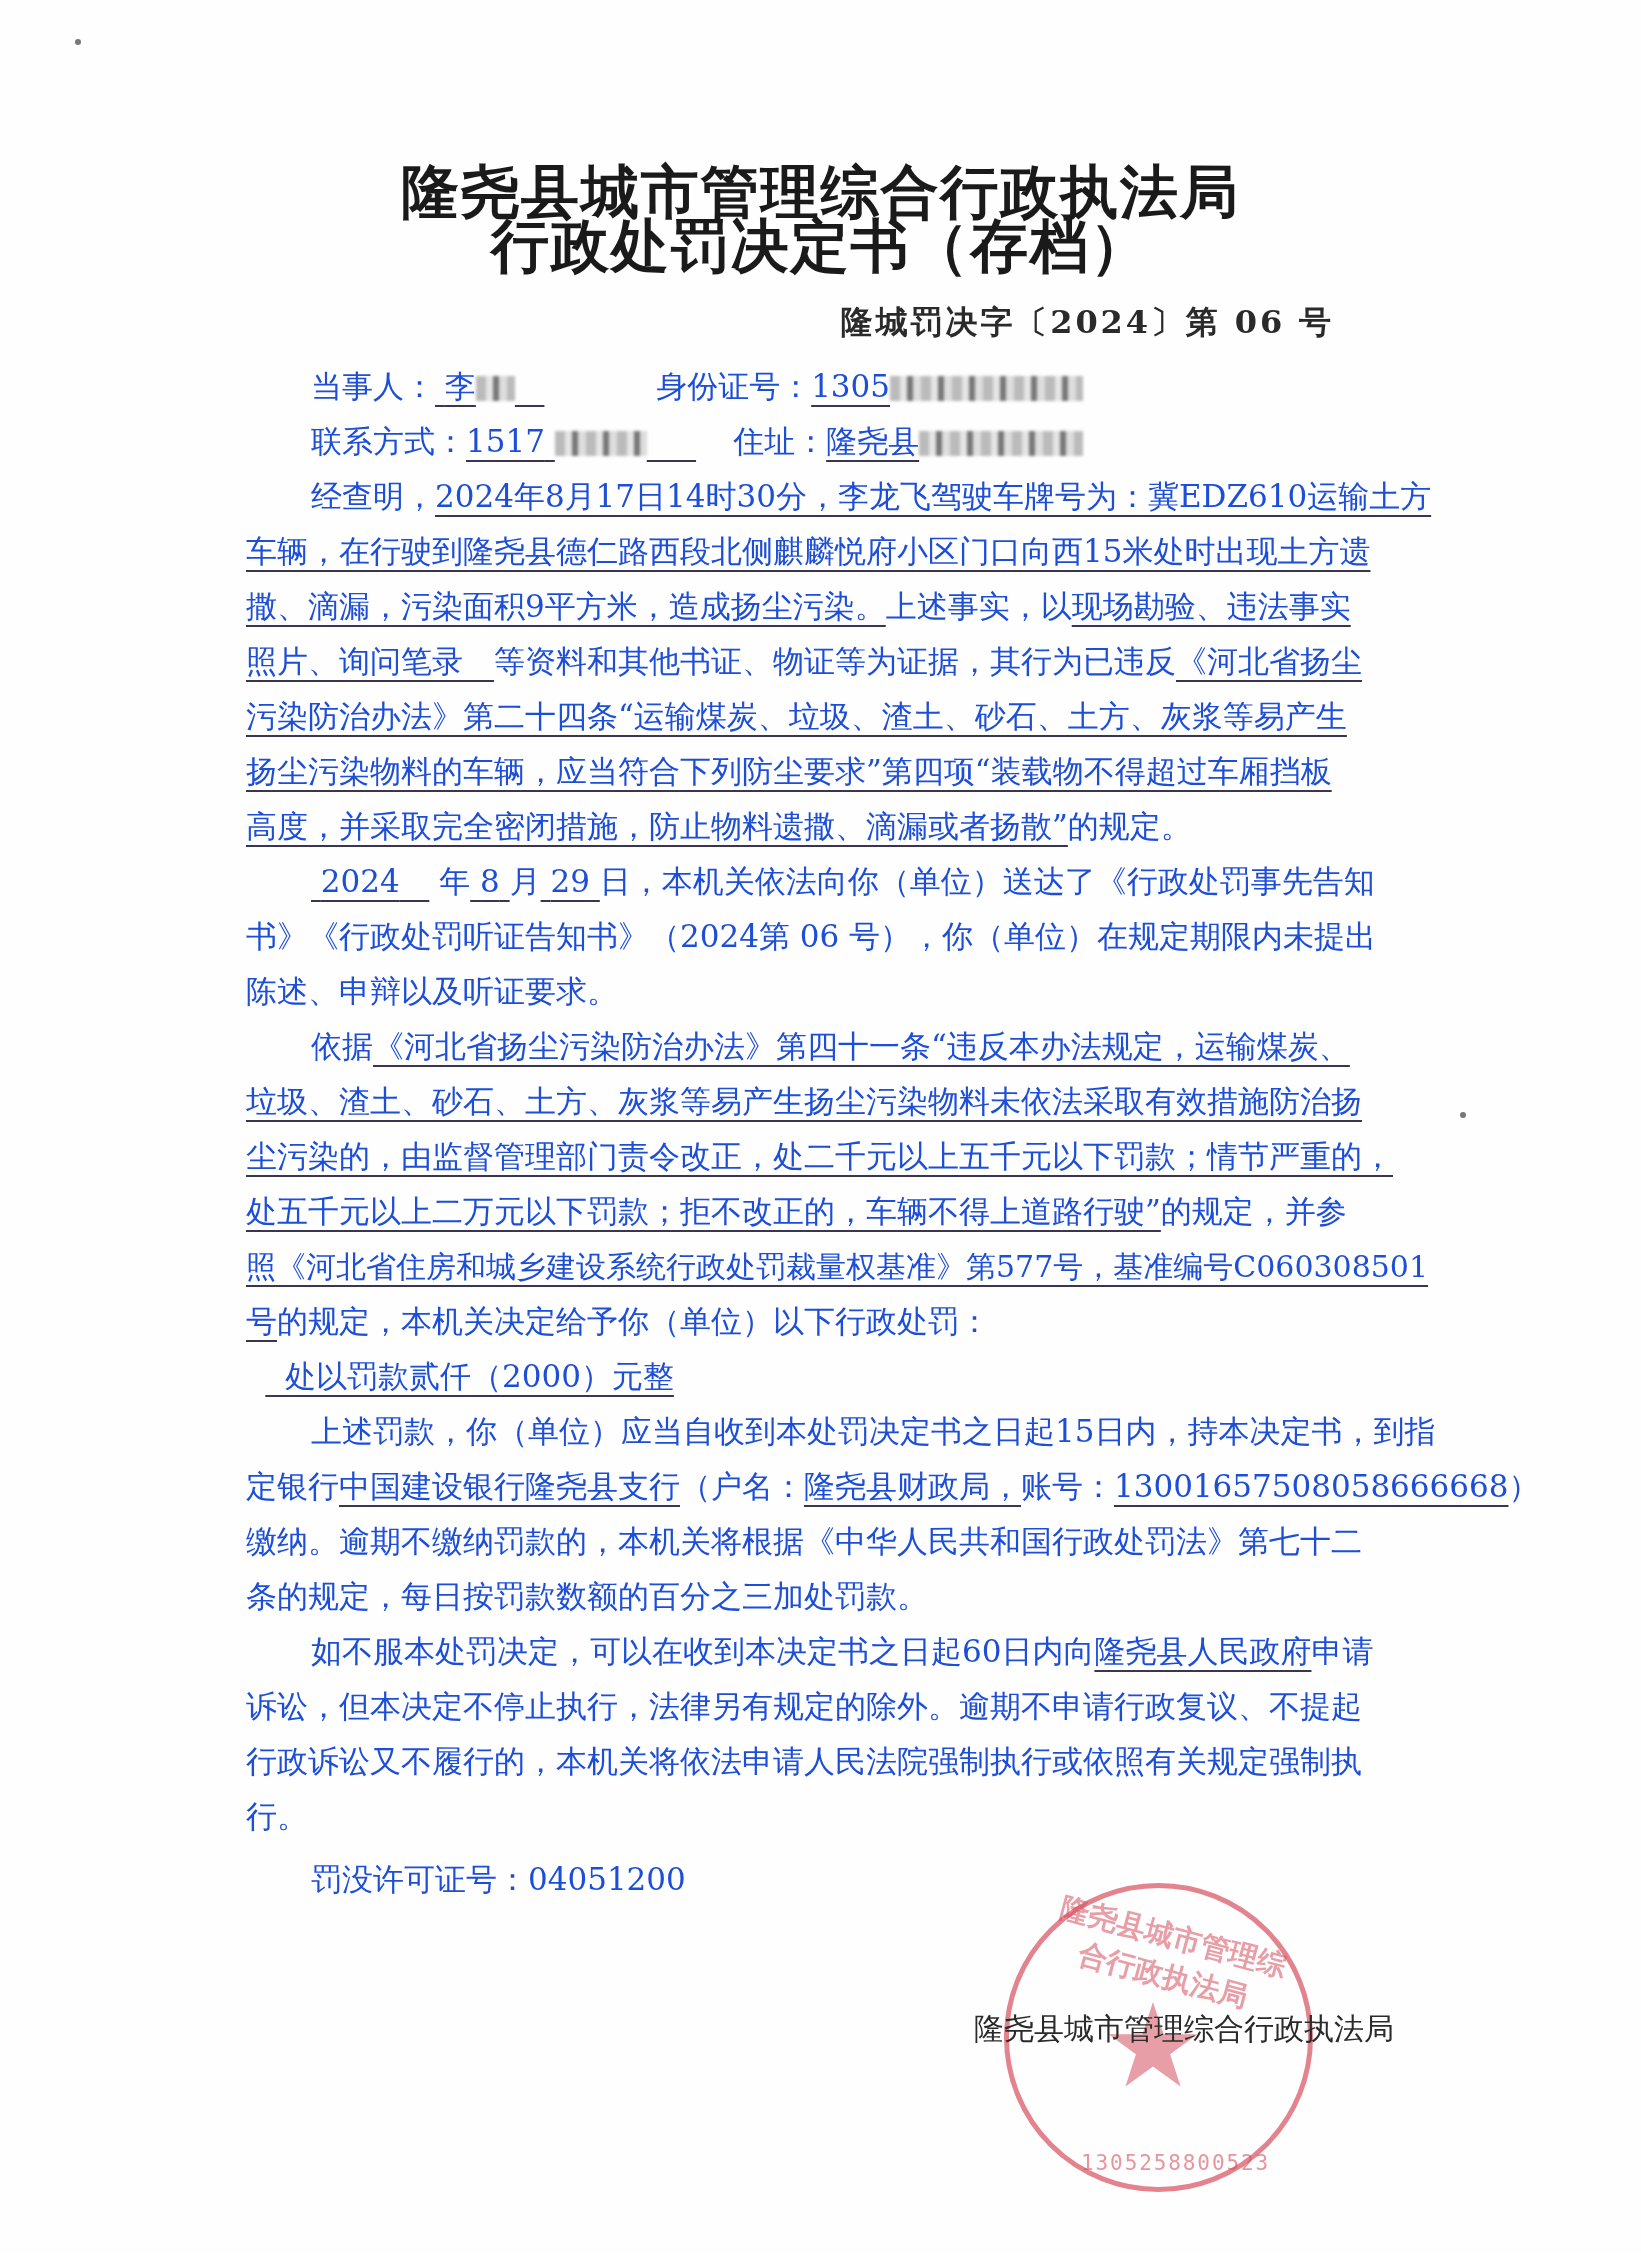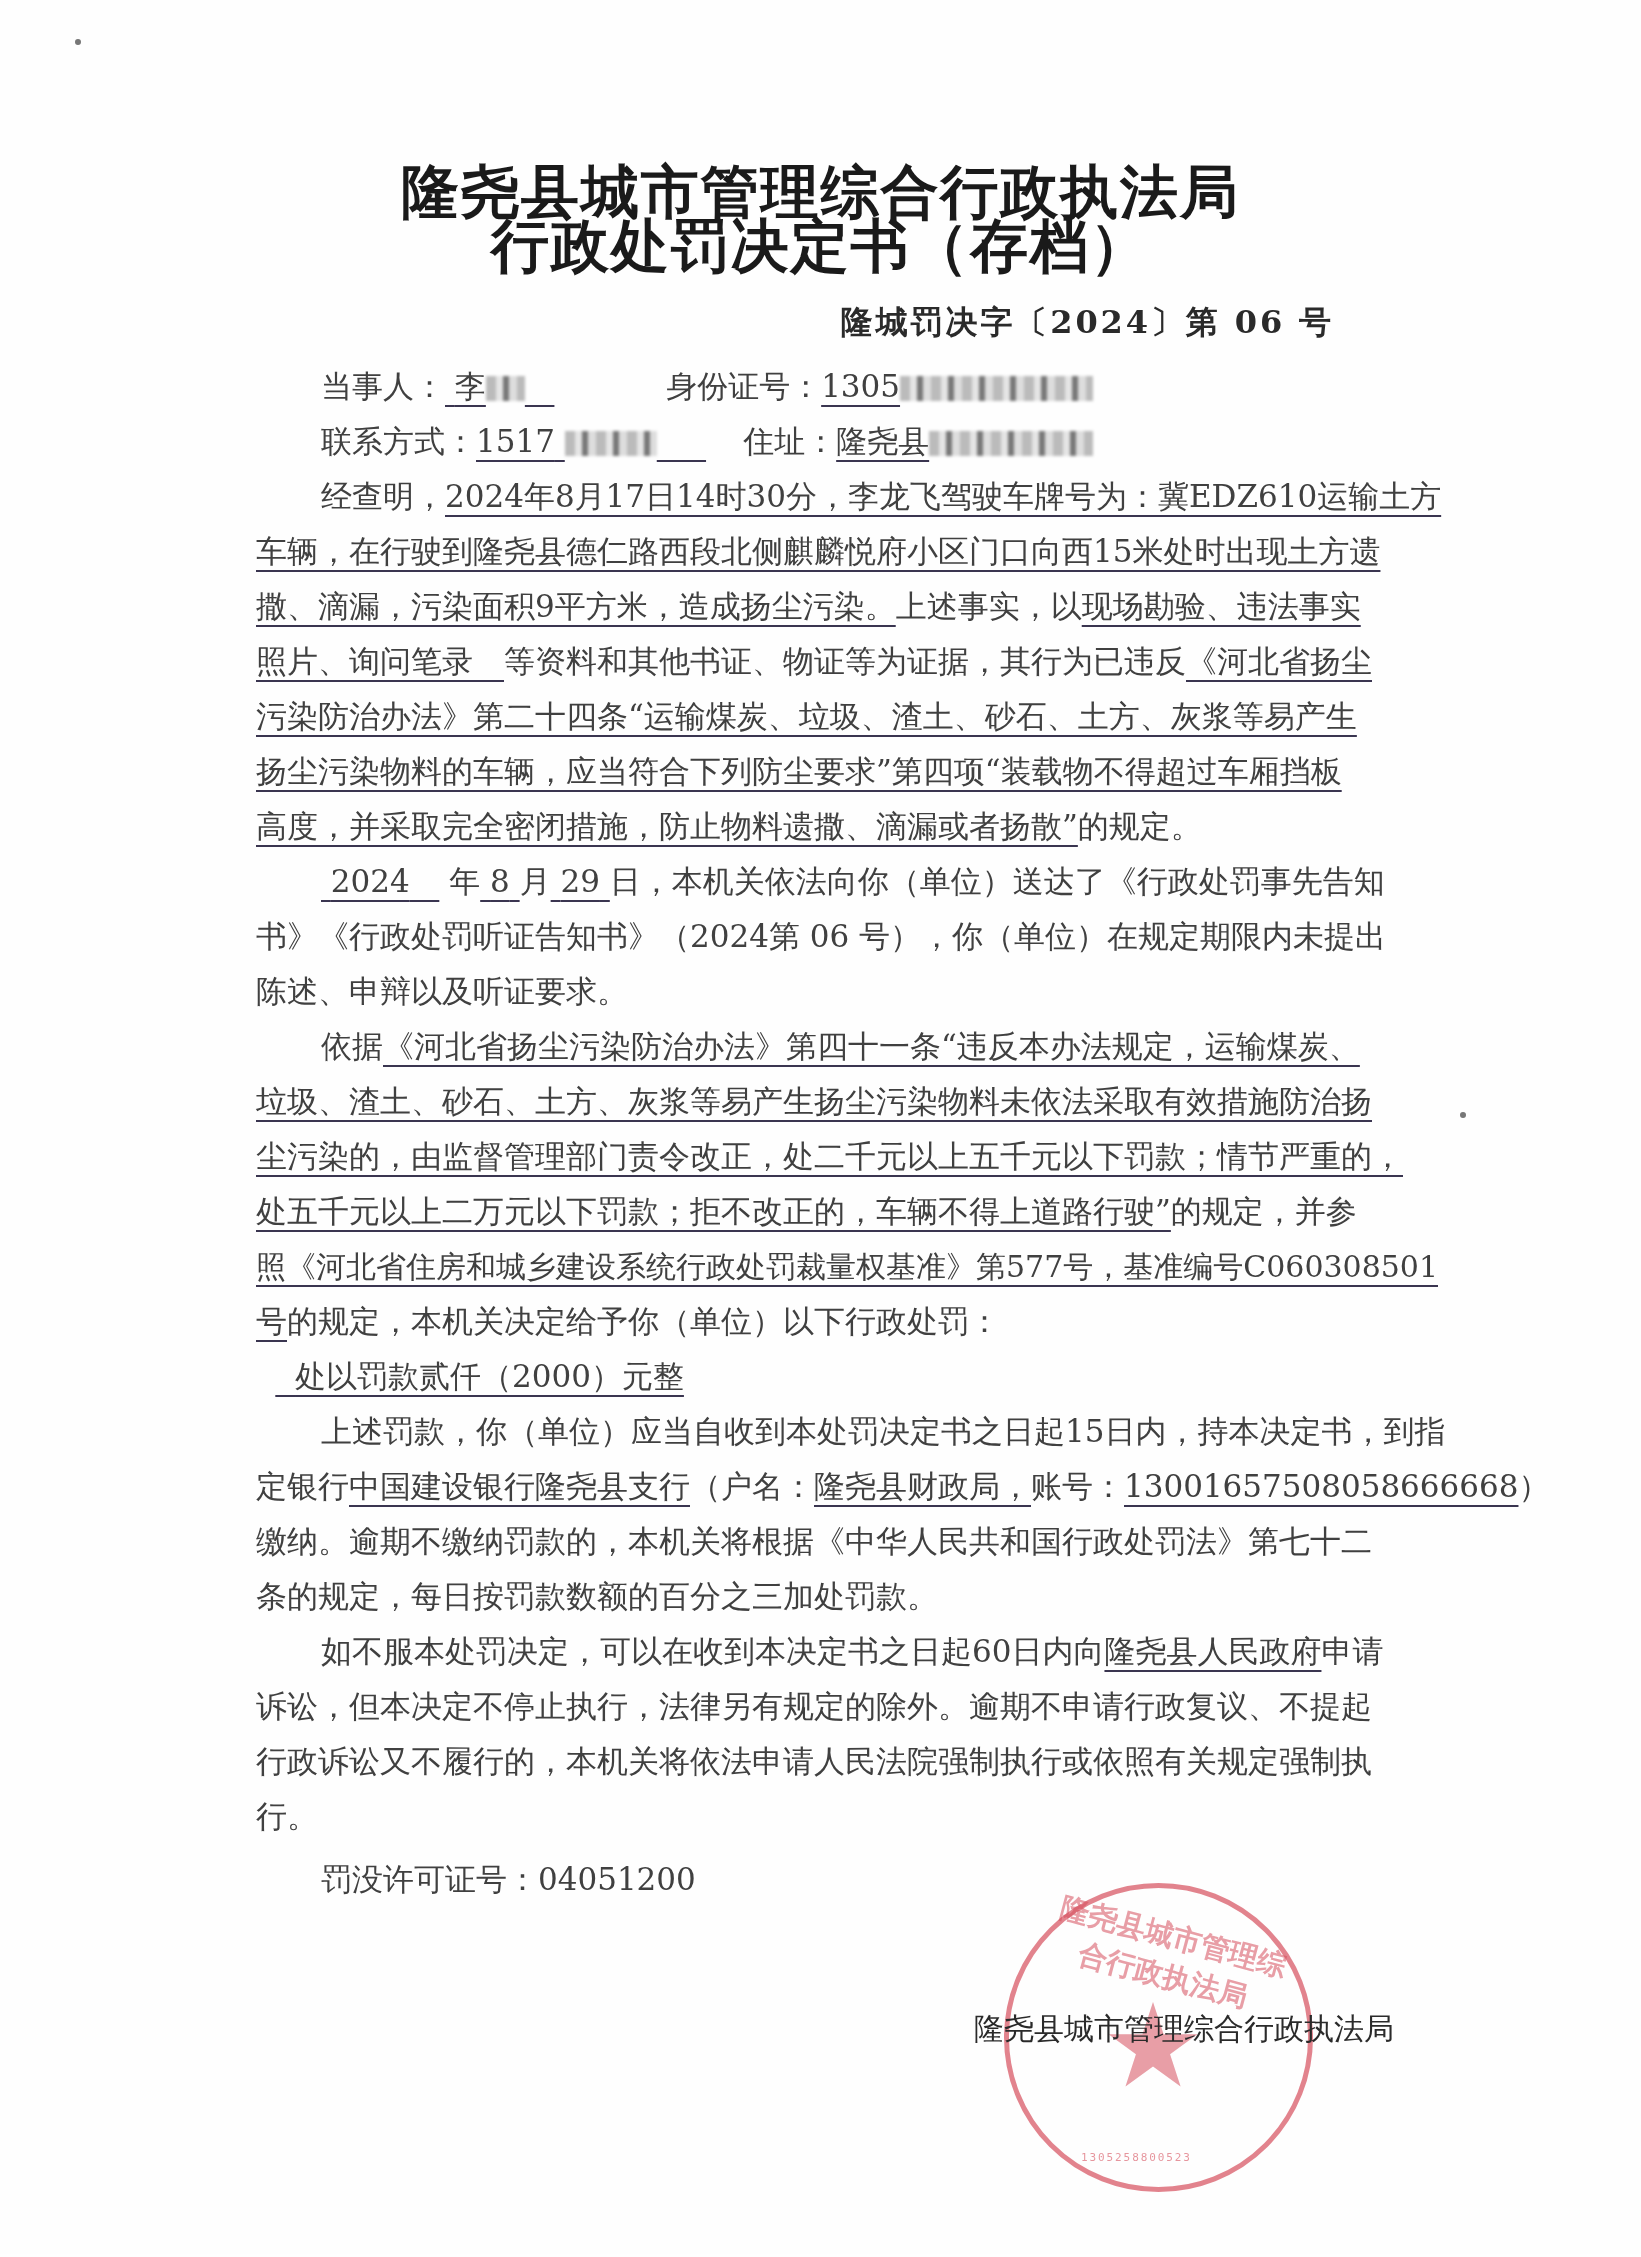--- a/index.html
+++ b/index.html
@@ -4,37 +4,37 @@
 <style>
   html, body { margin: 0; padding: 0; background: #ffffff; }
   body { width: 1641px; height: 2257px; position: relative; overflow: hidden; color: #222; }
   .page { position: absolute; left: 0; top: 0; width: 1641px; height: 2254px; background: #fefefe; }
   .title { position: absolute; left: 0; width: 1641px; text-align: center;
     font-family: "DejaVu Serif", "Liberation Serif", serif; font-weight: bold; color: #1a1a1a; letter-spacing: 1.9px; }
   .title.l1 { top: 154px; font-size: 58px; }
   .title.l2 { top: 208px; font-size: 58px; }
   .docno { position: absolute; right: 307px; top: 301px; font-size: 32px;
     font-family: "DejaVu Serif", "Liberation Serif", serif; letter-spacing: 2.9px; color: #2a2a2a; font-weight: bold; }
-  .body { position: absolute; left: 256px; width: 1154px; top: 359px;
-    font-family: "DejaVu Serif", "Liberation Serif", serif; font-size: 31px; color: #404040; }
+  .body { position: absolute; left: 246px; width: 1154px; top: 359px;
+    font-family: "DejaVu Serif", "Liberation Serif", serif; font-size: 31px; color: #1d4ed8; }
   .line { height: 55px; line-height: 55px; white-space: nowrap; overflow: visible; }
   .indent { padding-left: 65px; }
   .u { text-decoration: underline; text-decoration-color: #3a3550; text-decoration-thickness: 1.9px; text-underline-offset: 7.7px; }
   .blur { display: inline-block; height: 25px; vertical-align: middle;
     background: repeating-linear-gradient(90deg, #bbb 0 9.7px, #e5e5e5 9.7px 17.4px, #777 17.4px 23px, #ddd 23px 31px); filter: blur(1.4px); }
   .signoff { position: absolute; right: 247px; top: 1999px; font-family: "DejaVu Serif", "Liberation Serif", serif;
     font-size: 30px; color: #2a2a2a; text-align: right; }
   .signoff div { height: 60px; line-height: 60px; }
   .seal { position: absolute; left: 1004px; top: 1883px; width: 309px; height: 309px; border-radius: 50%;
     border: 5.8px solid rgba(214, 78, 92, 0.7); box-sizing: border-box; pointer-events: none; }
   .seal-star { position: absolute; left: 1101px; top: 1989px; font-size: 116px; color: rgba(214, 78, 92, 0.55); line-height: 1; pointer-events: none; }
   .seal-text { position: absolute; left: 1052px; top: 1917px; width: 232px; text-align: center;
     font-family: "DejaVu Serif", serif; font-size: 29px; color: rgba(214, 78, 92, 0.55); font-weight: bold; transform: rotate(15deg); pointer-events: none; }
-  .seal-code { position: absolute; left: 1081px; top: 2151px; width: 174px; font-family: "DejaVu Sans Mono", monospace;
-    font-size: 11px; color: rgba(214, 78, 92, 0.6); letter-spacing: 1.9px; pointer-events: none; }
+  .seal-code { position: absolute; left: 1081px; top: 2151px; width: 174px; text-align: center; font-family: "DejaVu Sans Mono", monospace;
+    font-size: 21px; color: rgba(214, 78, 92, 0.6); letter-spacing: 1.9px; pointer-events: none; }
   .handdate { font-family: "DejaVu Sans", sans-serif; font-style: italic; font-size: 37px; color: #111; }
   .speck { position: absolute; width: 5.8px; height: 5.8px; background: #777; border-radius: 50%; }
 </style>
 </head>
 <body>
 
 <div class="page">
 
   <div class="speck" style="left:75px;top:39px;"></div>
   <div class="speck" style="left:1460px;top:1112px;"></div>

